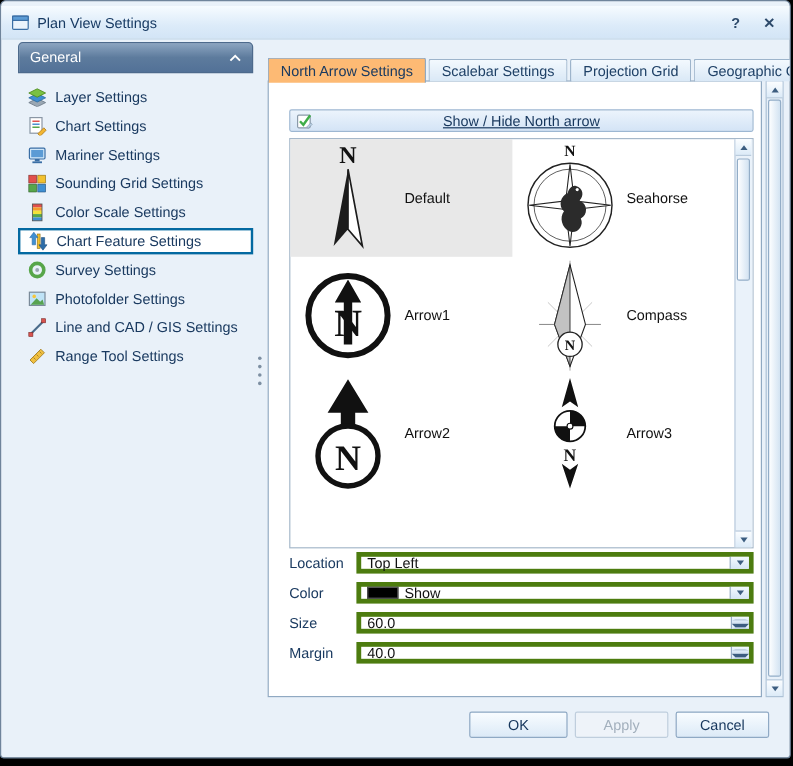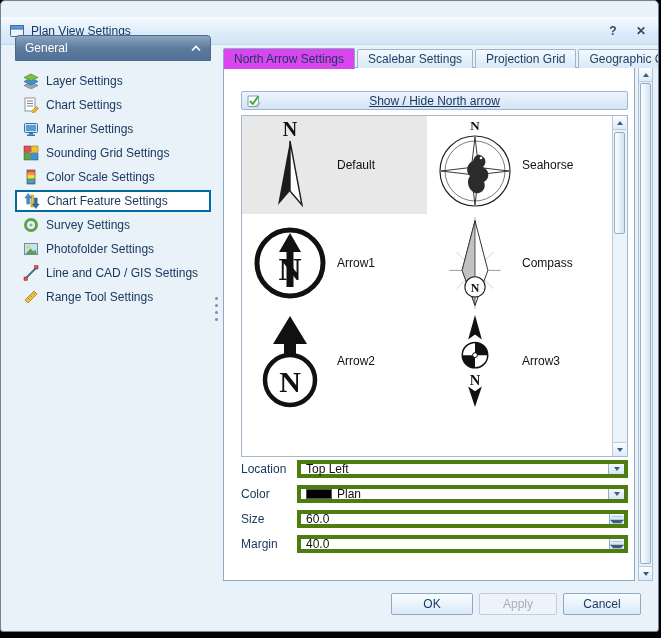--- a/index.html
+++ b/index.html
@@ -1,41 +1,41 @@
 <!DOCTYPE html>
 <html><head>
 <meta charset="utf-8">
 <style>
   * { box-sizing: border-box; margin: 0; padding: 0; }
   html,body { width:661px; height:638px; background:#000; font-family:"Liberation Sans", sans-serif; font-size:12px; color:#1a3a60; }
   .dialog { position:absolute; left:0; top:0; width:659px; height:632px; background:#e9f1f9; border:1px solid #6f849b; border-radius:5px 5px 3px 3px; overflow:hidden; }
 
   
-  .titlebar { position:absolute; left:0; top:16px; width:100%; height:28px; background:linear-gradient(#f6fbff,#dcebf9 60%,#d3e5f6); border-bottom:1px solid #c3d7ea; display:flex; align-items:center; padding:0 8px; }
+  .titlebar { position:absolute; left:0; top:4px; width:100%; height:28px; background:linear-gradient(#f6fbff,#dcebf9 60%,#d3e5f6); border-bottom:1px solid #c3d7ea; display:flex; align-items:center; padding:0 8px; }
   .title-icon { width:16px; height:16px; margin-right:6px; display:inline-flex; }
   .title-text { font-size:12px; color:#173a63; }
   .title-buttons { margin-left:auto; display:flex; gap:10px; align-items:center; }
   .tb-btn { width:18px; height:18px; display:flex; align-items:center; justify-content:center; color:#2d4a6b; font-size:12px; font-weight:bold; cursor:default; border-radius:2px; }
 
   
   .sidebar { position:absolute; left:14px; top:34px; width:196px; }
   .group-header { height:26px; background:linear-gradient(#8ca5c1,#5d7b9d 50%,#527197); border:1px solid #4d6a8c; border-radius:4px 4px 0 0; color:#fff; display:flex; align-items:center; justify-content:space-between; padding:0 9px; }
   .nav-items { padding-top:9px; }
   .nav-item { height:22px; margin-bottom:2px; display:flex; align-items:center; gap:7px; padding-left:7px; border:1px solid transparent; cursor:default; }
   .nav-item.selected { background:#fff; border:2px solid #0369a1; }
   .nav-icon { width:16px; height:16px; flex:0 0 16px; display:inline-flex; }
 
   
   .splitter-grip { position:absolute; left:212px; top:294px; width:6px; height:28px; display:flex; flex-direction:column; align-items:center; justify-content:space-between; padding:2px 0; }
   .splitter-grip i { width:3px; height:3px; background:#7d8fa2; border-radius:50%; }
 
   
   .tabstrip { position:absolute; left:222px; top:46px; height:21px; display:flex; align-items:flex-end; z-index:3; }
   .tab { padding:0 10px; display:flex; align-items:center; white-space:nowrap; cursor:default; }
-  .tab.active { height:21px; background:#d946ef; border:1px solid #90a9c2; border-bottom:none; border-radius:2px 2px 0 0; margin-bottom:-1px; z-index:4; }
+  .tab.active { height:21px; background:#fdba74; border:1px solid #90a9c2; border-bottom:none; border-radius:2px 2px 0 0; margin-bottom:-1px; z-index:4; }
   .tab.inactive { height:19px; background:linear-gradient(#f3f9fe,#d9e8f6); border:1px solid #9db4cb; border-bottom:none; border-radius:2px 2px 0 0; margin-left:2px; color:#1e4066; }
 
   
   .panel { position:absolute; left:222px; top:66px; width:412px; height:514px; background:#fff; border:1px solid #90a9c2; z-index:2; }
 
   .toggle-btn { position:absolute; left:17px; top:23px; width:387px; height:19px; background:linear-gradient(#ecf4fc,#d4e4f6); border:1px solid #9db7d2; border-radius:2px; display:flex; align-items:center; cursor:default;text-decoration:underline; }
   .toggle-btn .chk { position:absolute; left:5px; top:2px; width:14px; height:14px; display:inline-flex; }
   .toggle-btn .lbl { width:100%; text-align:center; color:#16365c; }
 
   .arrow-list { position:absolute; left:17px; top:47px; width:387px; height:342px; background:#fff; border:1px solid #a6b8ca; }
@@ -358,21 +358,21 @@
         <span class="dd-btn">
             <span class="tri-down"></span>
           </span>
       </div>
     </div>
 
     <div class="frow" style="top:417px;">
       <span class="flabel">Color</span>
       <div class="field">
         <span class="swatch"></span>
-        <span class="val">Plan</span>
+        <span class="val">Show</span>
         <span class="dd-btn">
             <span class="tri-down"></span>
           </span>
       </div>
     </div>
 
     <div class="frow" style="top:442px;">
       <span class="flabel">Size</span>
       <div class="field">
         <span class="val">60.0</span>

